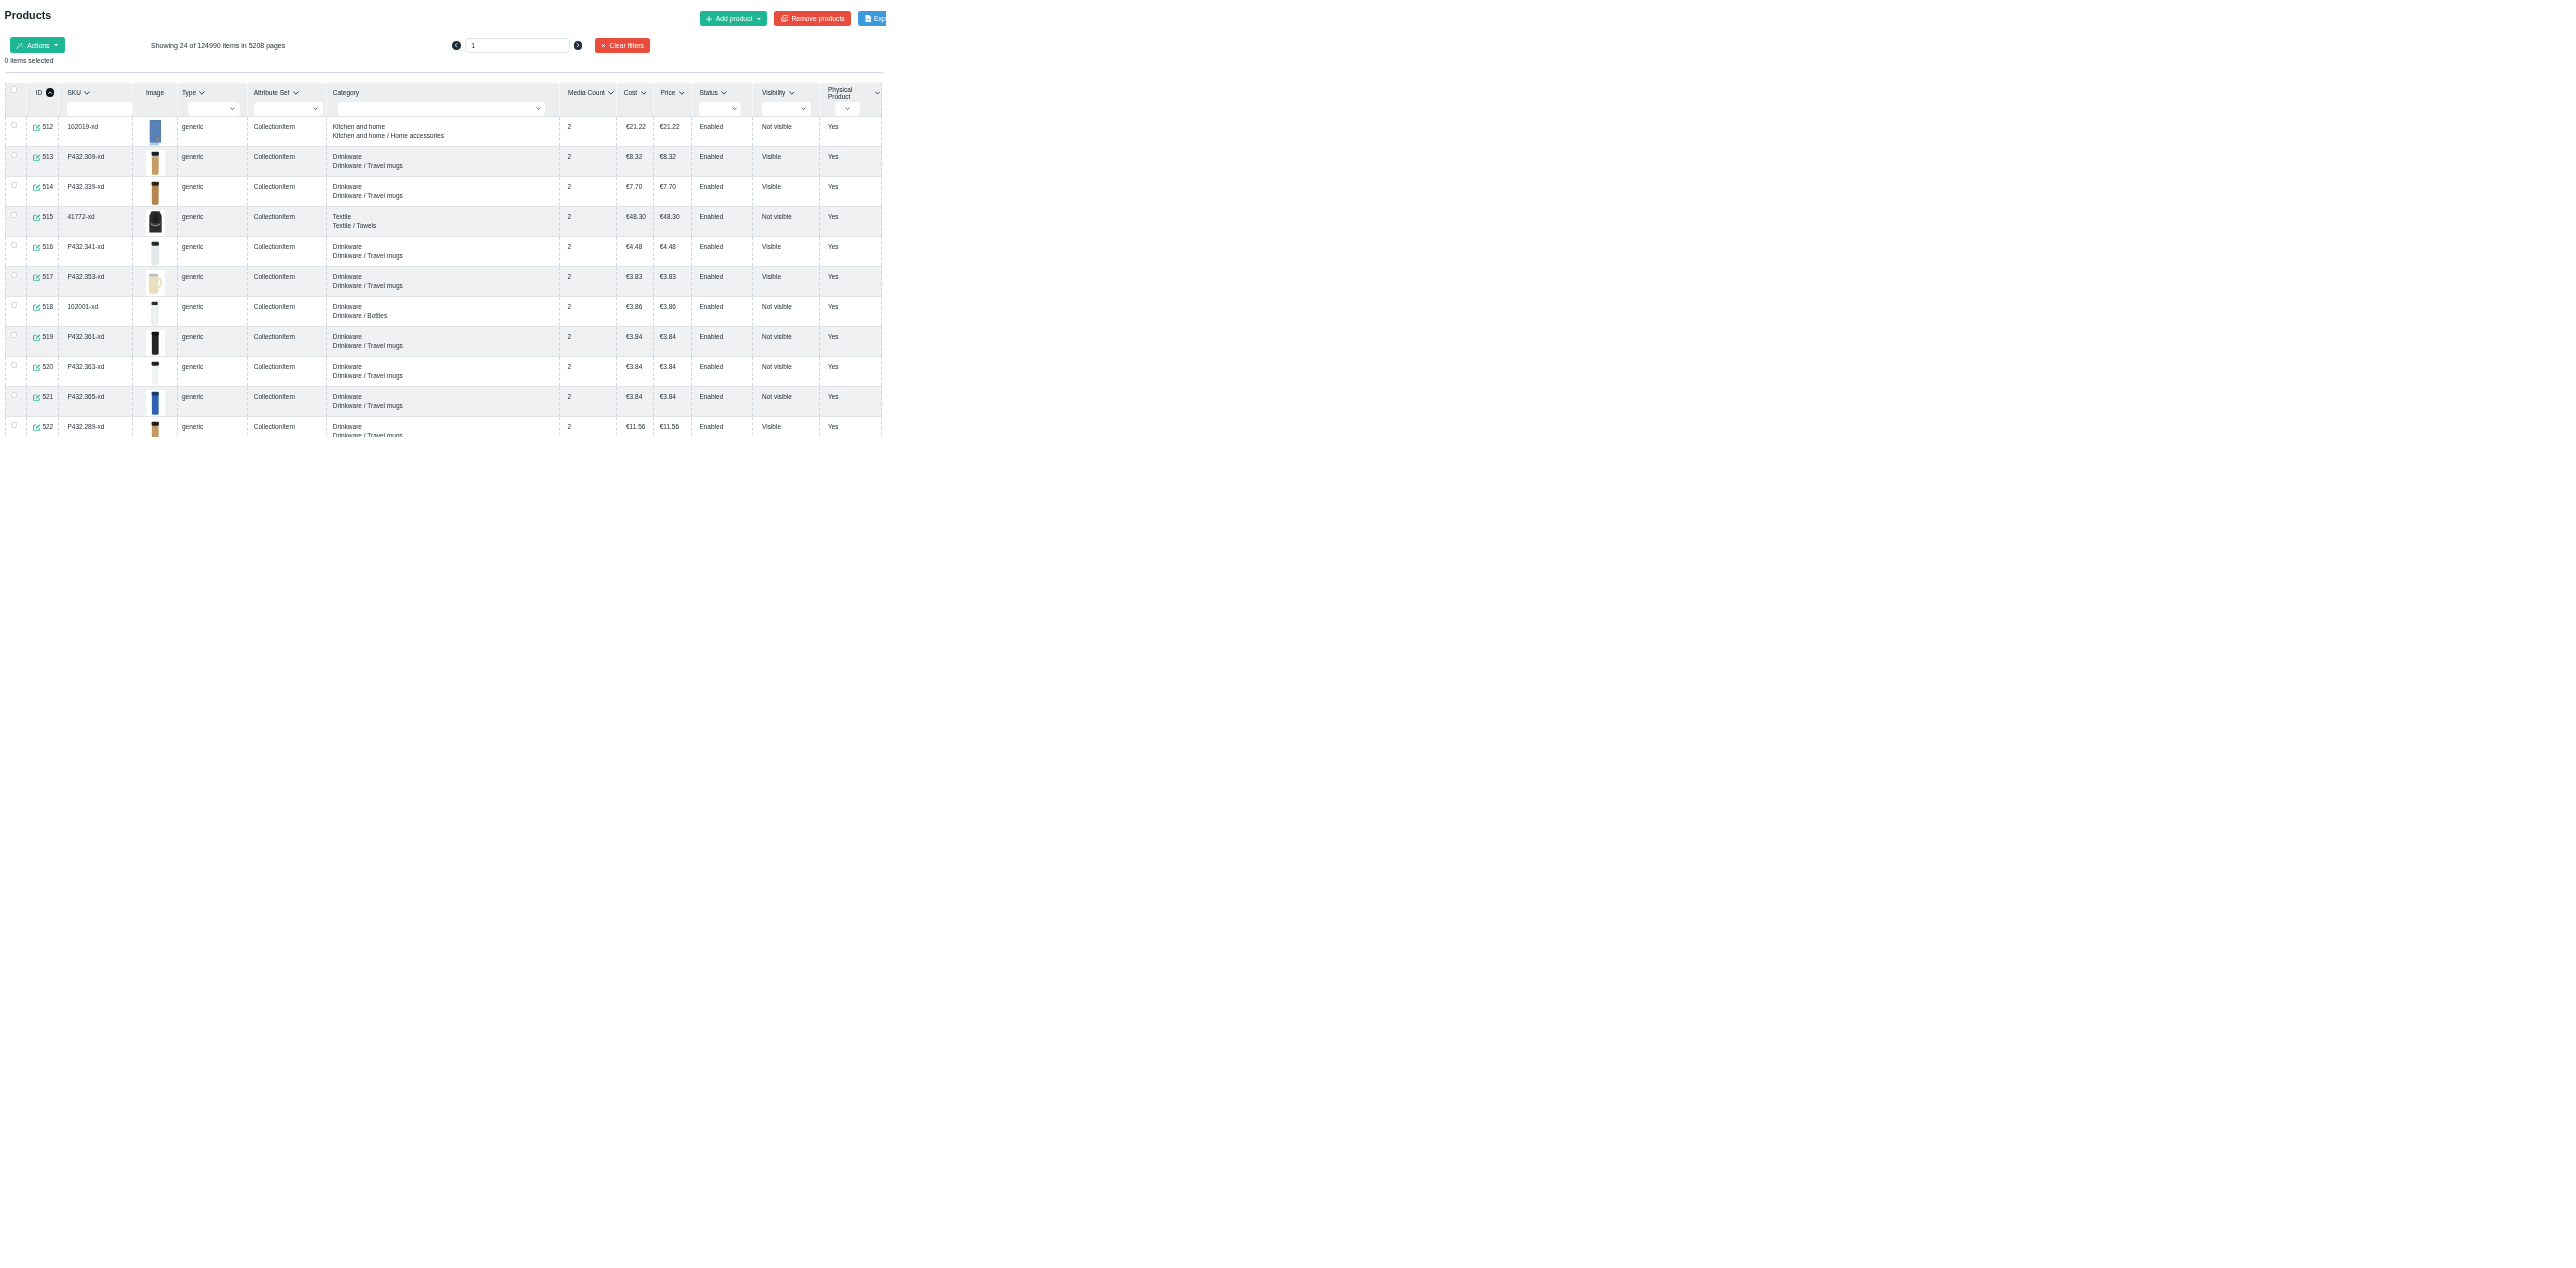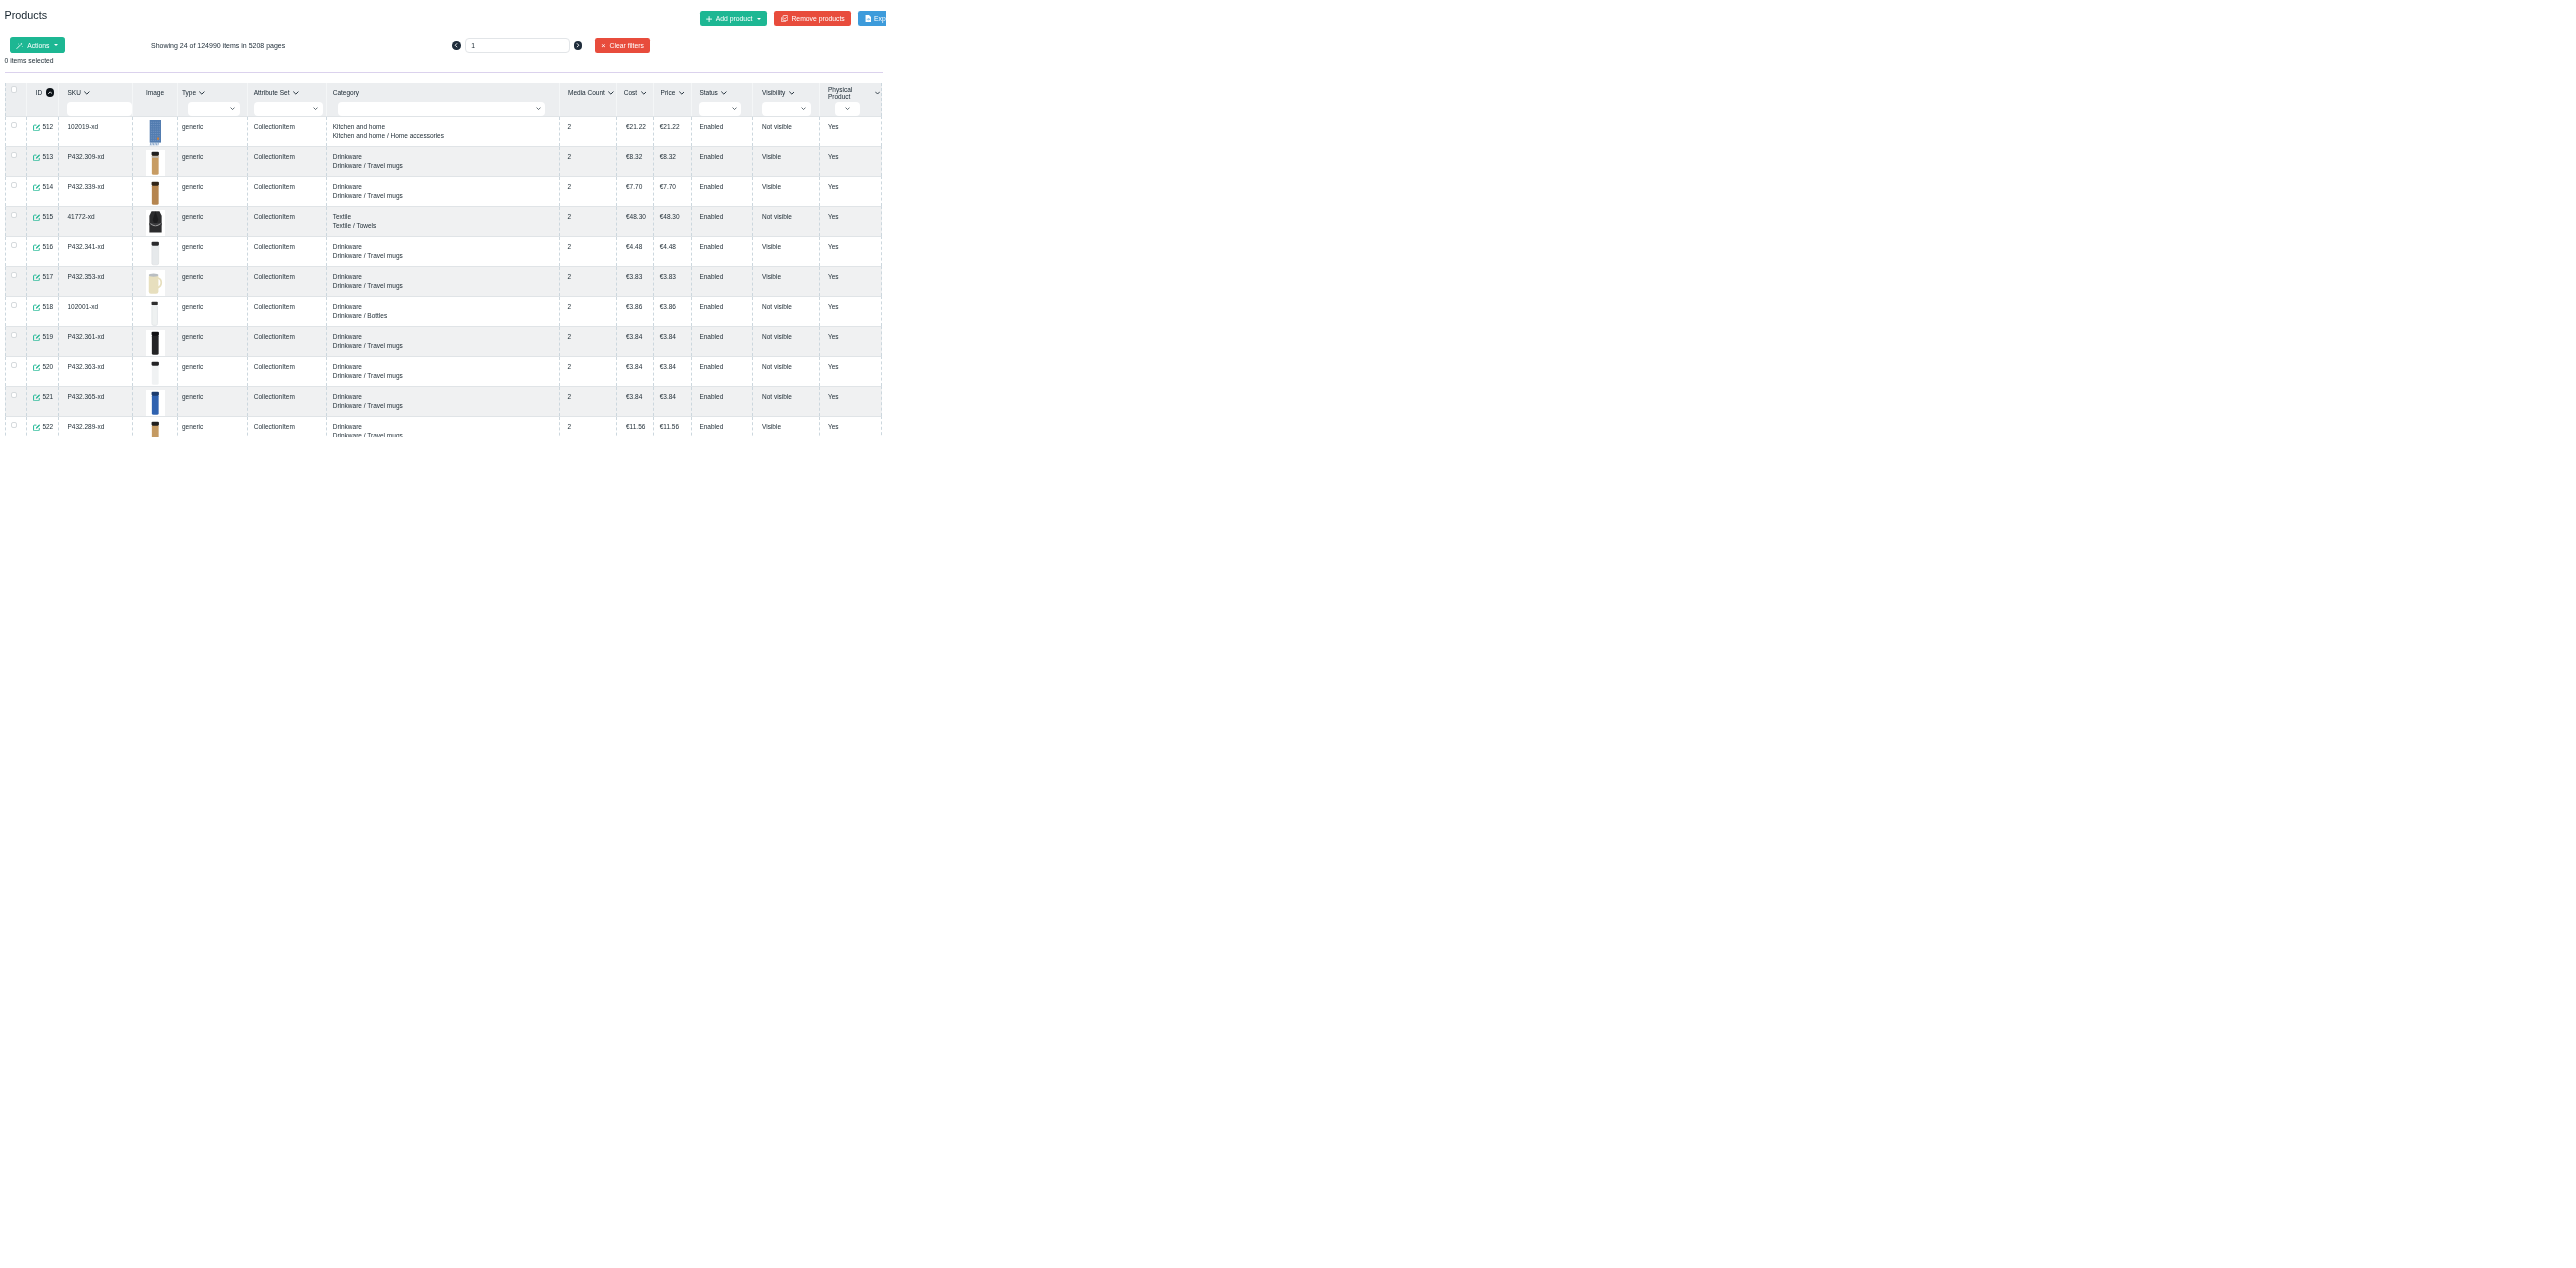--- a/index.html
+++ b/index.html
@@ -2,21 +2,21 @@
 <html style="font-size:9px"><head>
 <meta charset="utf-8">
 <style>
   * { margin:0; padding:0; box-sizing:border-box; }
   html,body { background:#fff; }
   body {
     width:886px; height:437px; overflow:hidden; position:relative;
     font-family:"Liberation Sans","DejaVu Sans",sans-serif;
     color:#1c2a33; font-size:6.5px;
   }
-  .title { position:absolute; left:4.5px; top:9px; font-size:10.8px; font-weight:400; color:#14222c; }
+  .title { position:absolute; left:4.5px; top:9px; font-size:10.8px; font-weight:700; color:#14222c; }
   .top-buttons { position:absolute; top:11.3px; left:700px; display:flex; gap:7.4px; }
   .btn {
     display:inline-flex; align-items:center; gap:3.4px; height:14.7px; padding:0 6.2px;
     border:none; border-radius:2.3px; color:#fff; font-size:6.8px; cursor:pointer;
     font-family:inherit; white-space:nowrap;
   }
   .btn svg { display:block; }
   .btn-teal { background:#1db793; }
   .btn-red  { background:#e84c3c; }
   .btn-blue { background:#3d9bdb; }

